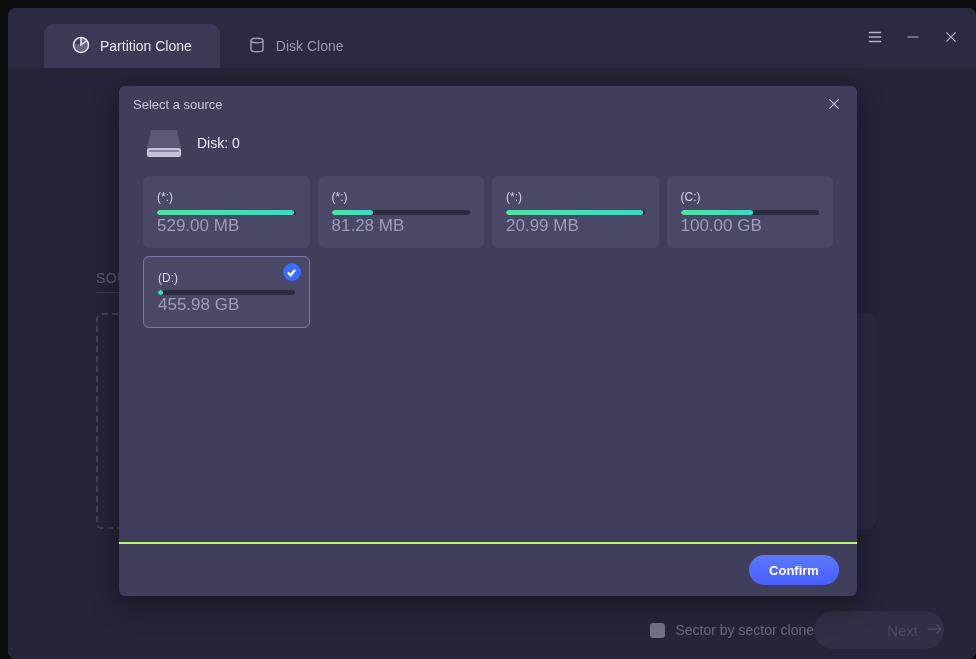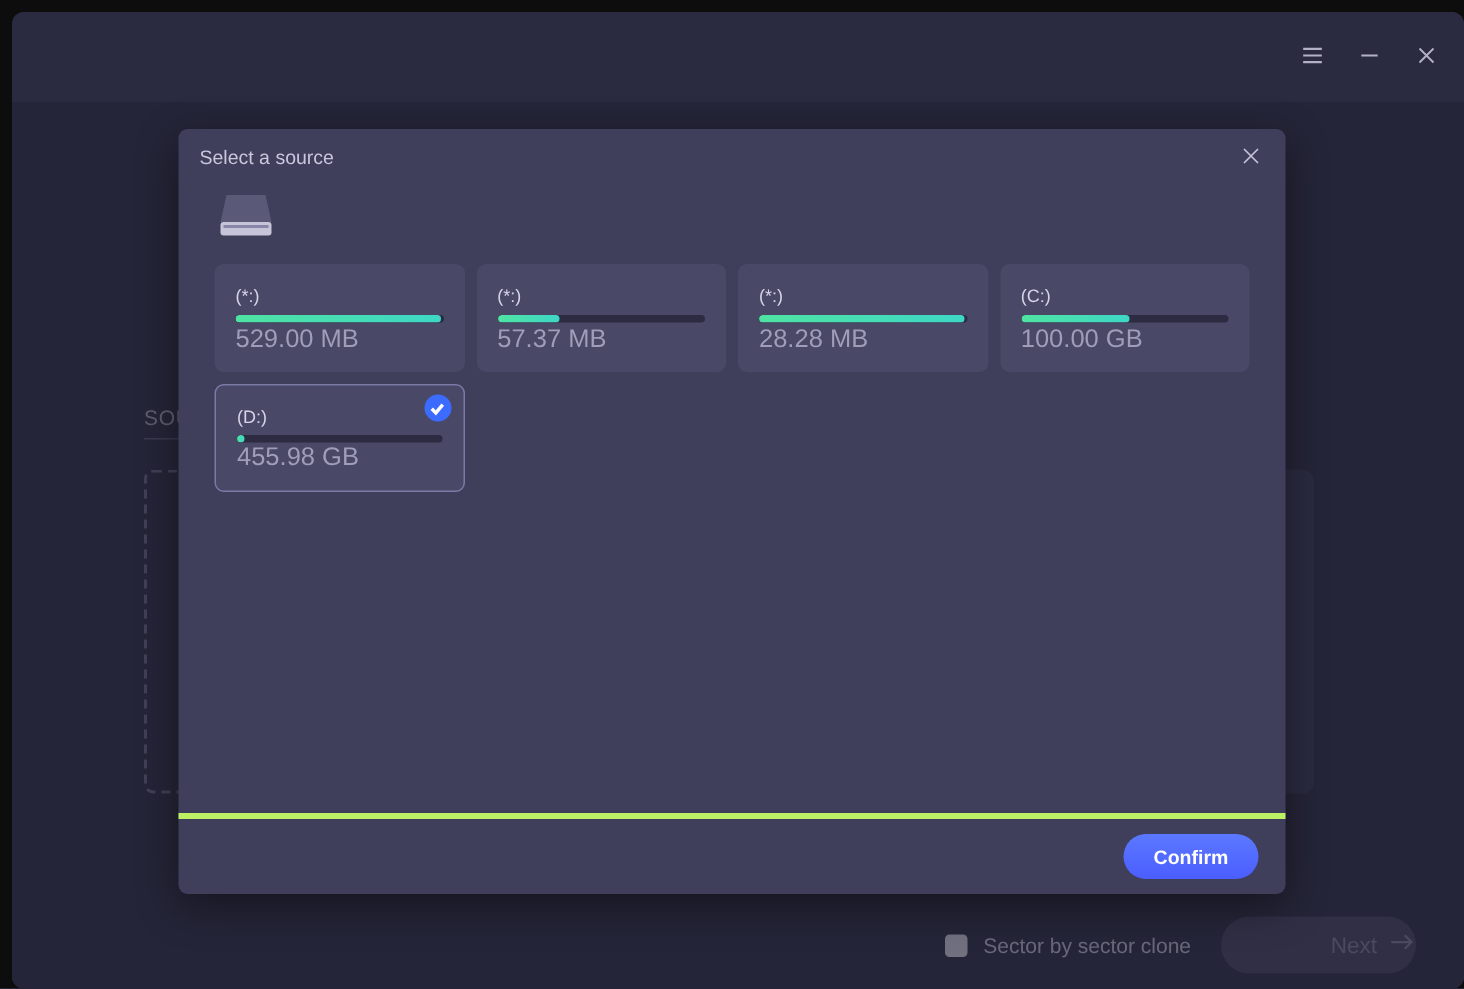--- a/index.html
+++ b/index.html
@@ -103,21 +103,20 @@
 
   
   .footer {
     position: absolute;
     left: 0; right: 0; bottom: 0;
     height: 58px;
     display: flex;
     align-items: center;
     justify-content: flex-end;
     padding-right: 32px;
-    gap: 20px;
   }
   .checkbox-row { display:flex; align-items:center; gap:10px; color:#d0cee3; font-size:14px; }
   .checkbox {
     width: 15px; height: 15px;
     border-radius: 3px;
     background: #e2e0ef;
   }
   .nextbtn {
     width: 130px; height: 38px;
     border-radius: 20px;
@@ -215,21 +214,21 @@
   .part-row2 {
     padding: 8px 24px 0 24px;
     display:grid;
     grid-template-columns: repeat(4, 1fr);
     gap: 8px;
   }
 
   .modal-footer {
     margin-top: auto;
     height: 54px;
-    border-top: 4px solid #bef264;
+    border-top: 2px solid #bef264;
     display:flex;
     align-items:center;
     justify-content:flex-end;
     padding-right: 18px;
   }
   .confirm-btn {
     width: 90px; height: 30px;
     background: linear-gradient(180deg,#5c78ff,#4a5eff);
     border-radius: 16px;
     color:#fff;
@@ -238,20 +237,41 @@
     display:flex; align-items:center; justify-content:center;
     cursor:pointer;
   }
 </style>
 </head>
 <body>
 
 <div class="app">
 
   <div class="titlebar">
+    <div class="tabs">
+      <div class="tab active">
+        <span>
+          <svg viewBox="0 0 24 24" fill="none" stroke="#e8e6f5" stroke-width="2">
+            <path d="M12 2 A10 10 0 1 1 2 12 L12 12 Z" fill="#e8e6f5" opacity="0.25"></path>
+            <circle cx="12" cy="12" r="10"></circle>
+            <path d="M12 2 L12 12 L20 6"></path>
+          </svg>
+        </span>
+        <span>Partition Clone</span>
+      </div>
+      <div class="tab">
+        <span>
+          <svg viewBox="0 0 24 24" fill="none" stroke="#9a98b0" stroke-width="2">
+            <ellipse cx="12" cy="6" rx="8" ry="3"></ellipse>
+            <path d="M4 6 V18 a8 3 0 0 0 16 0 V6"></path>
+          </svg>
+        </span>
+        <span>Disk Clone</span>
+      </div>
+    </div>
     <div class="winbtns">
       <div class="winbtn">
         <svg viewBox="0 0 18 18" width="16" height="16" stroke="#b3b1c6" stroke-width="1.6">
             <path d="M2 4 H16 M2 9 H16 M2 14 H16"></path>
           </svg>
       </div>
       <div class="winbtn">
         <svg viewBox="0 0 18 18" width="14" height="14" stroke="#b3b1c6" stroke-width="1.6">
             <path d="M2 9 H16"></path>
           </svg>
@@ -308,44 +328,45 @@
 
     <div class="disk-row">
       <span class="disk-icon">
         <svg viewBox="0 0 38 34" width="38" height="34">
           <path d="M6 4 H32 L36 22 H2 Z" fill="#5a5978"></path>
           <rect x="2" y="22" width="34" height="9" rx="2" fill="#c5c4d8"></rect>
           <rect x="4" y="24" width="30" height="2" fill="#8886a8"></rect>
         </svg>
       </span>
       <div class="disk-info">
+        <span class="disk-title">Disk: 0</span>
       </div>
     </div>
 
     <div class="part-grid">
       <div class="part">
         <span class="part-label">(*:)</span>
         <div class="bar">
             <div class="bar-fill" style="width:99%"></div>
           </div>
         <span class="part-size">529.00 MB</span>
       </div>
       <div class="part">
         <span class="part-label">(*:)</span>
         <div class="bar">
             <div class="bar-fill" style="width:30%"></div>
           </div>
-        <span class="part-size">57.37 MB</span>
+        <span class="part-size">81.28 MB</span>
       </div>
       <div class="part">
         <span class="part-label">(*:)</span>
         <div class="bar">
             <div class="bar-fill" style="width:99%"></div>
           </div>
-        <span class="part-size">28.28 MB</span>
+        <span class="part-size">20.99 MB</span>
       </div>
       <div class="part">
         <span class="part-label">(C:)</span>
         <div class="bar">
             <div class="bar-fill" style="width:52%"></div>
           </div>
         <span class="part-size">100.00 GB</span>
       </div>
     </div>
 

